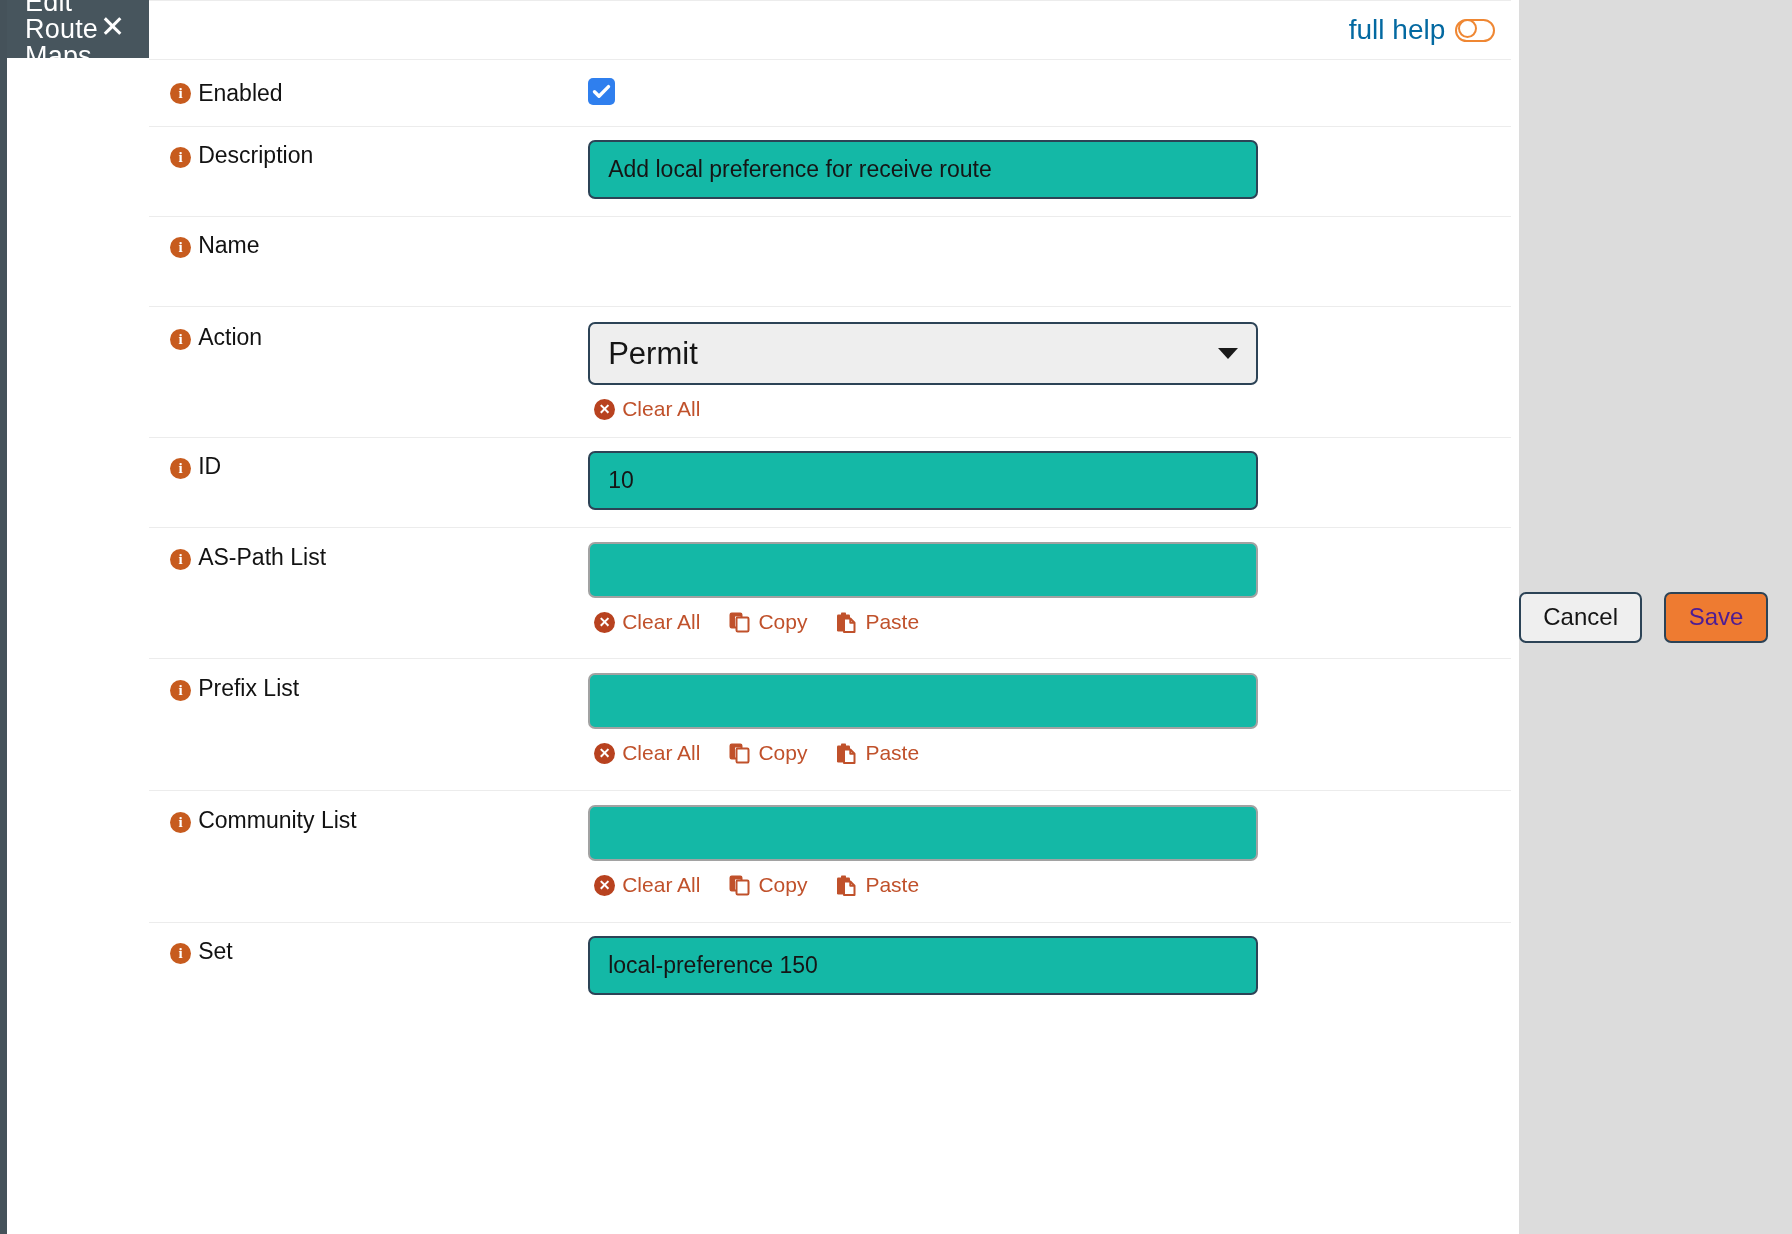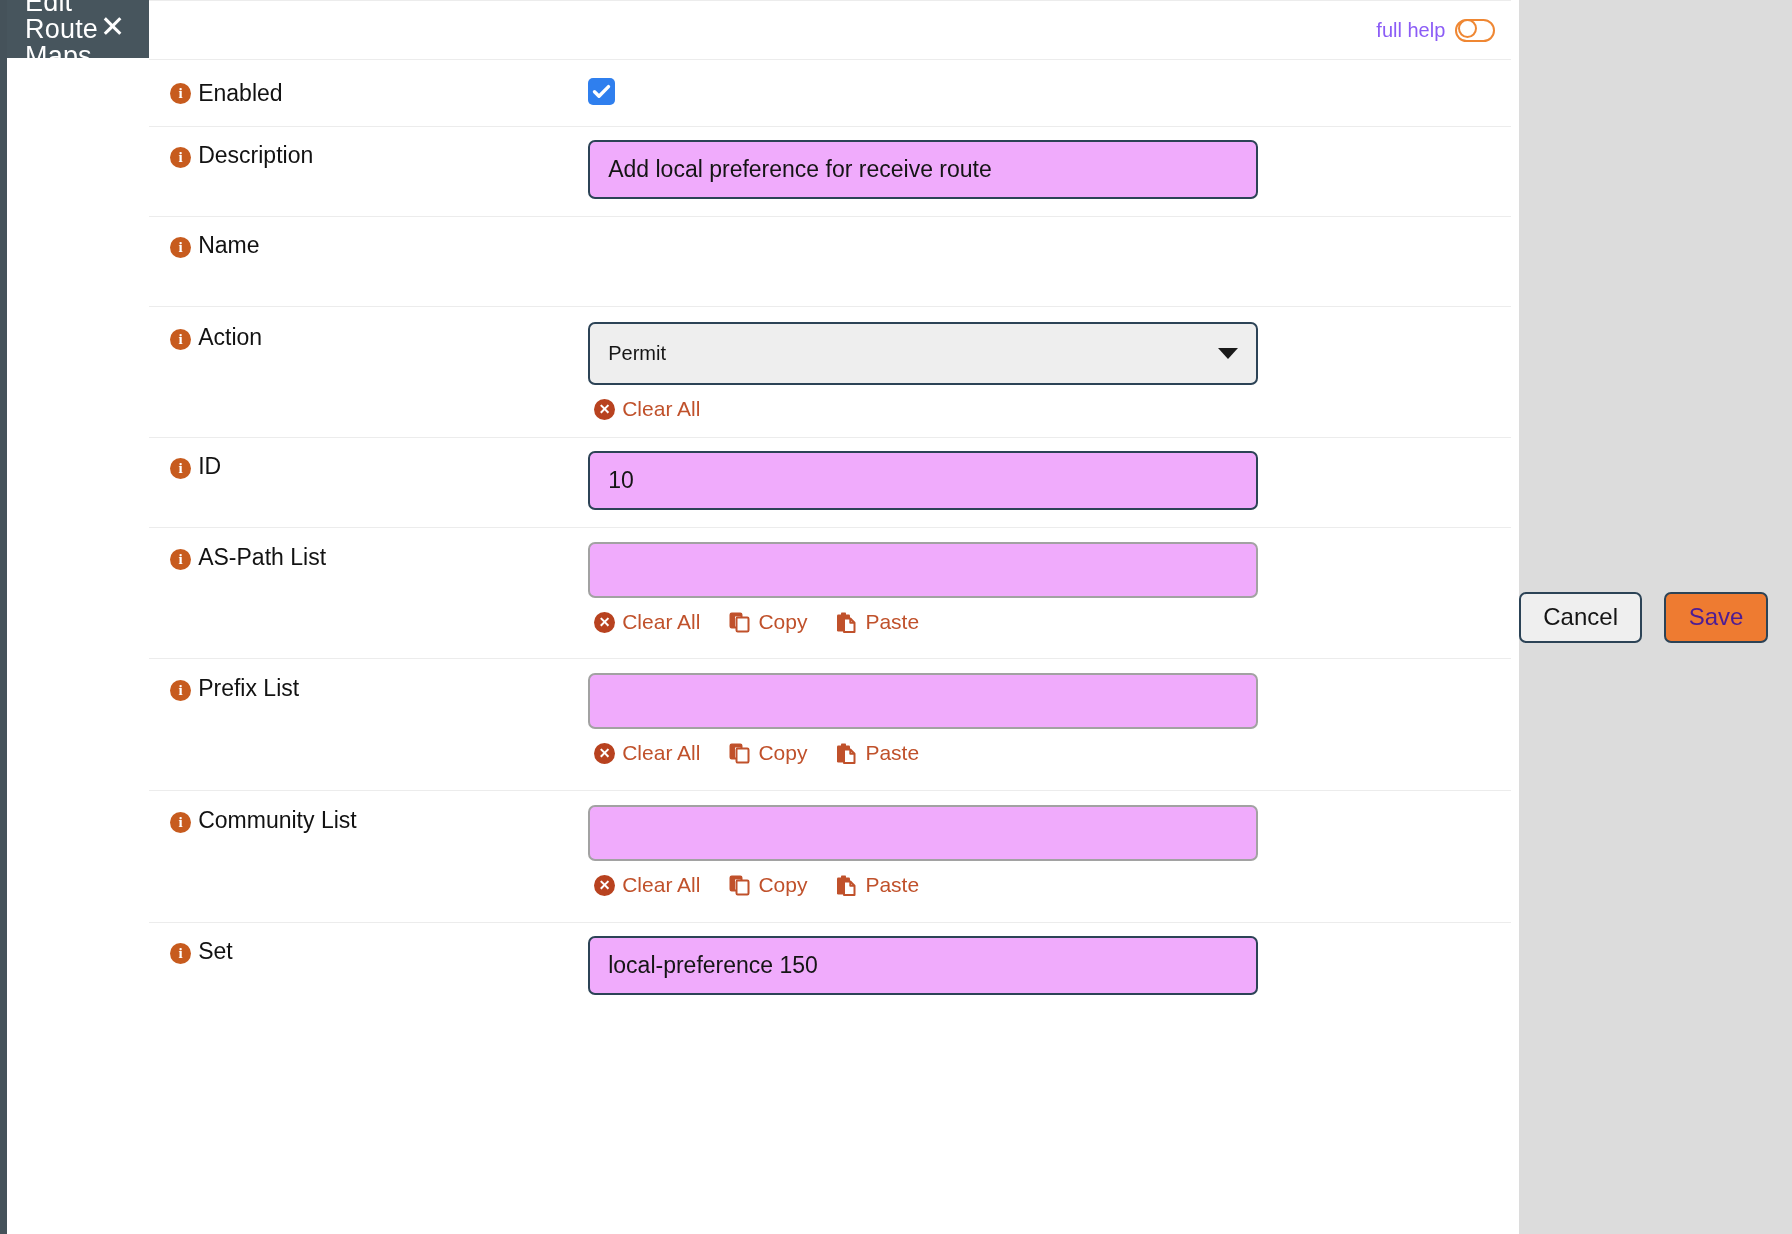--- a/index.html
+++ b/index.html
@@ -71,22 +71,22 @@
   
   .helpbar {
     height: 58px;
     display: flex;
     align-items: center;
     justify-content: flex-end;
     padding-right: 24px;
     box-sizing: border-box;
   }
   .help-label {
-    font-size: 20px;
-    color: #8b5cf6;
+    font-size: 28px;
+    color: #0369a1;
     margin-right: 10px;
   }
   .toggle {
     width: 40px;
     height: 23px;
     border: 2px solid #ef8733;
     border-radius: 12px;
     position: relative;
     cursor: pointer;
     box-sizing: border-box;
@@ -141,40 +141,40 @@
     flex: 1 1 auto;
     min-width: 0;
   }
 
   .txt-input {
     width: 670px;
     height: 59px;
     box-sizing: border-box;
     border: 2px solid #2c4356;
     border-radius: 7px;
-    background: #f0abfc;
+    background: #14b8a6;
     font-family: "Liberation Sans", sans-serif;
     font-size: 23px;
     color: #151515;
     padding: 0 18px;
     outline: none;
   }
   .txt-input.empty {
     border: 2px solid #a2a2a2;
     height: 56px;
   }
 
   .select-box {
     width: 670px;
     height: 63px;
     box-sizing: border-box;
     border: 2px solid #2c4356;
     border-radius: 7px;
     background: #eeeeee;
-    font-size: 20px;
+    font-size: 31px;
     color: #151515;
     display: flex;
     align-items: center;
     justify-content: space-between;
     padding: 0 18px;
     cursor: pointer;
   }
   .caret {
     width: 0;
     height: 0;

